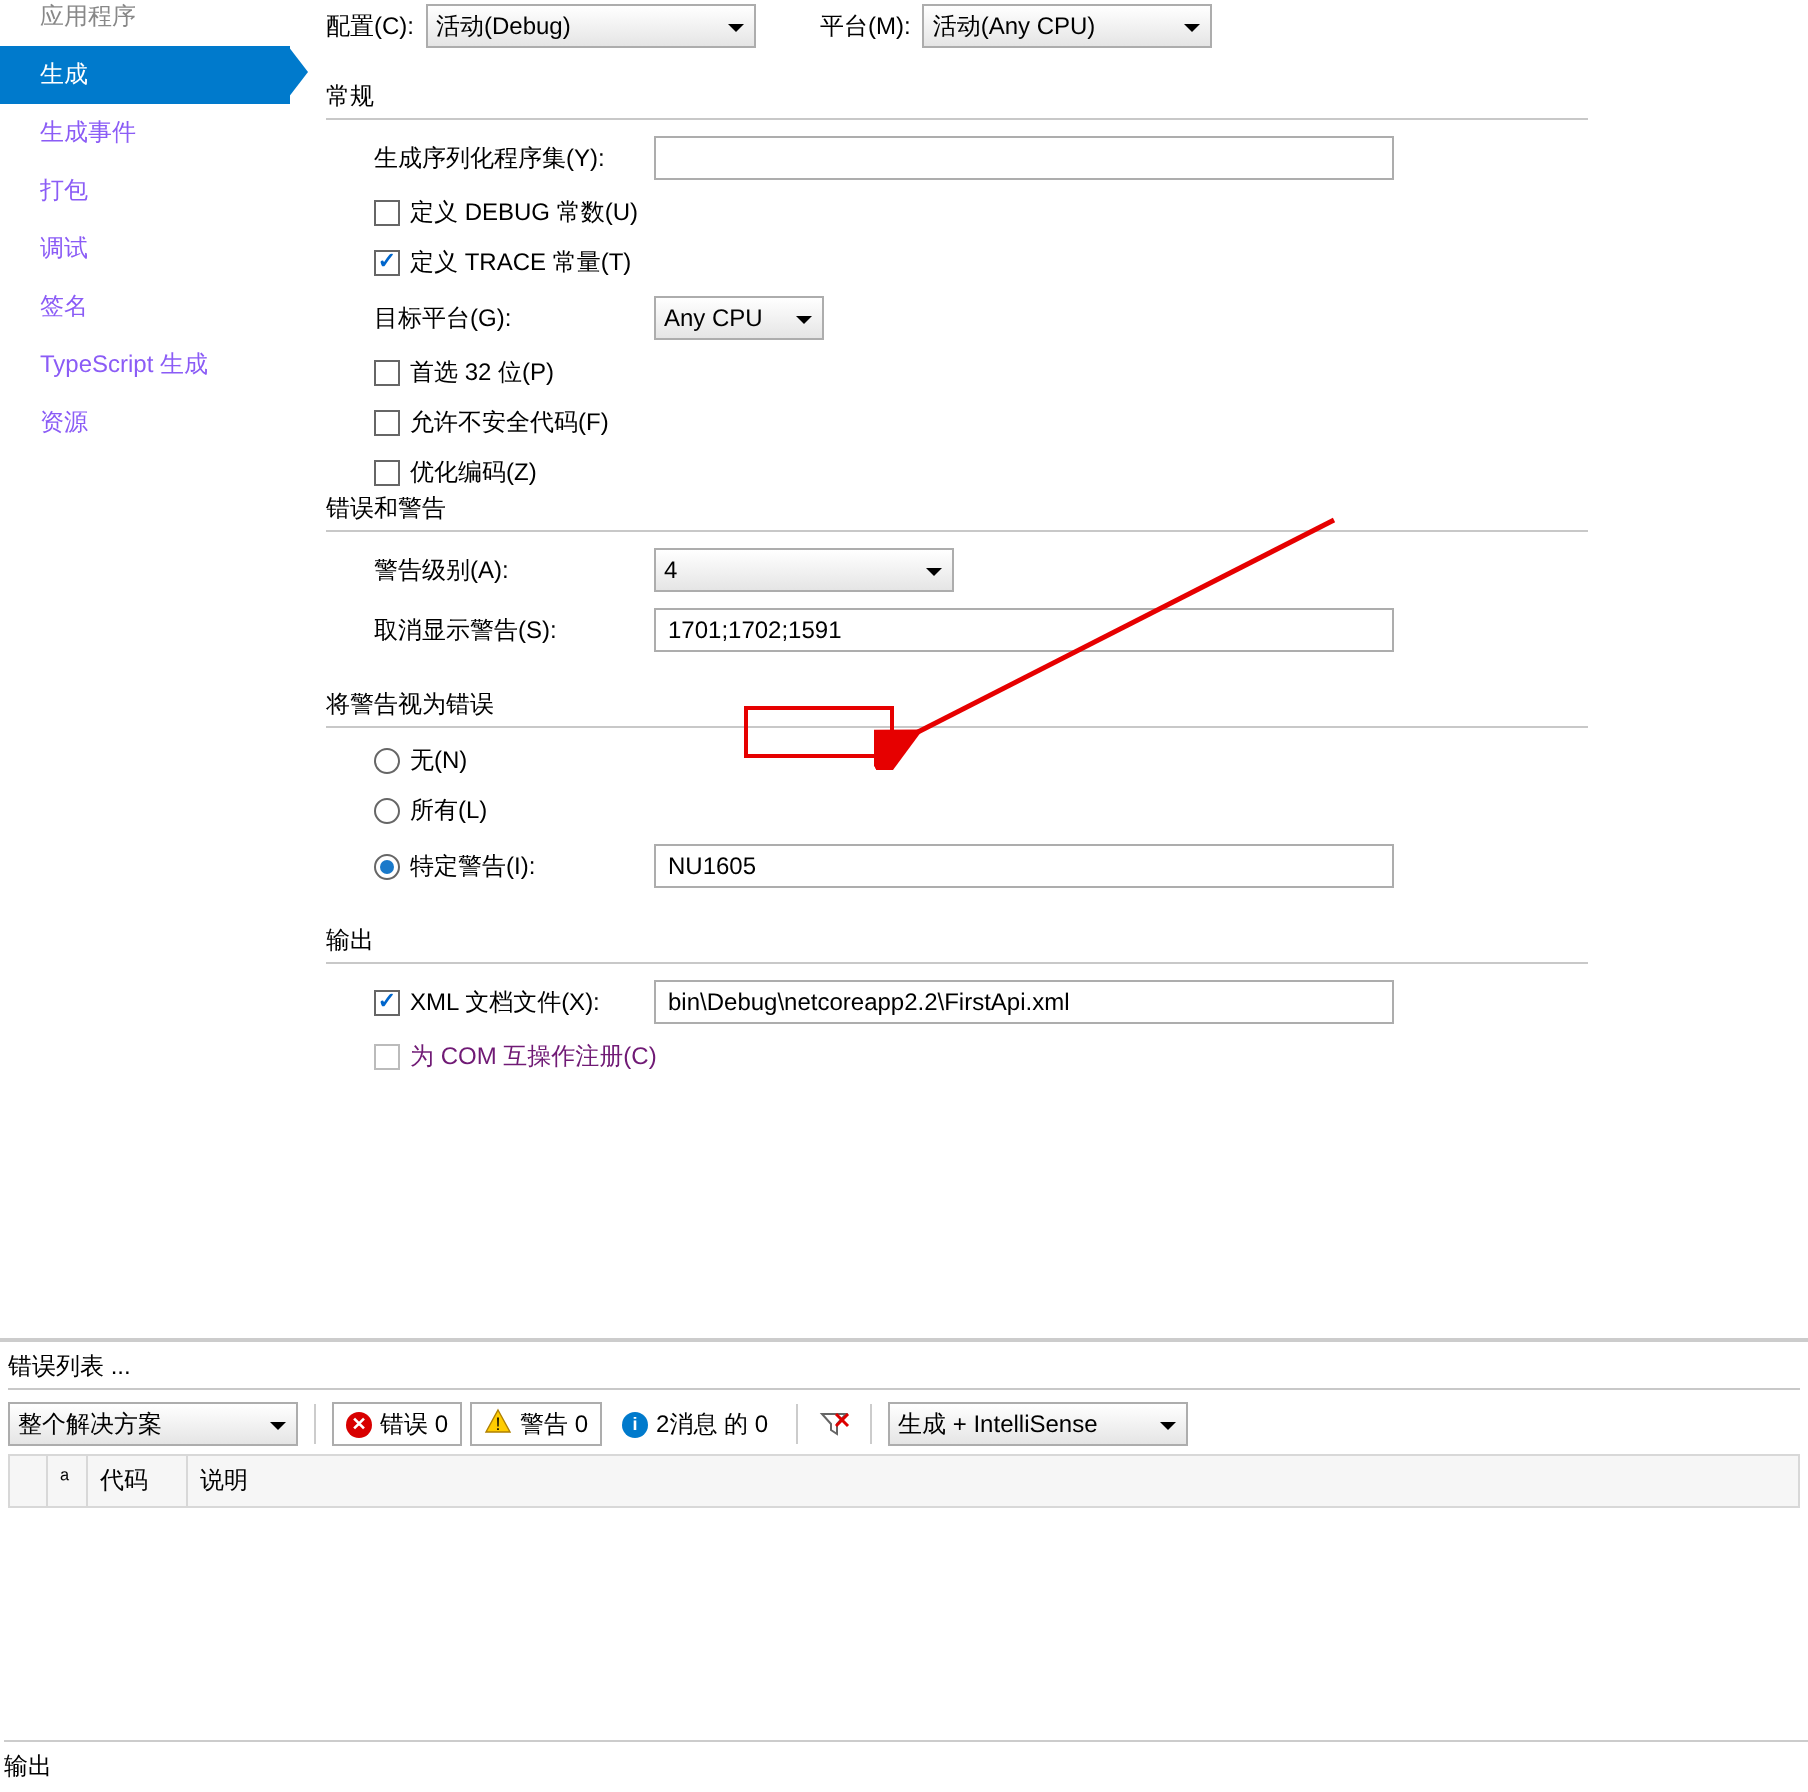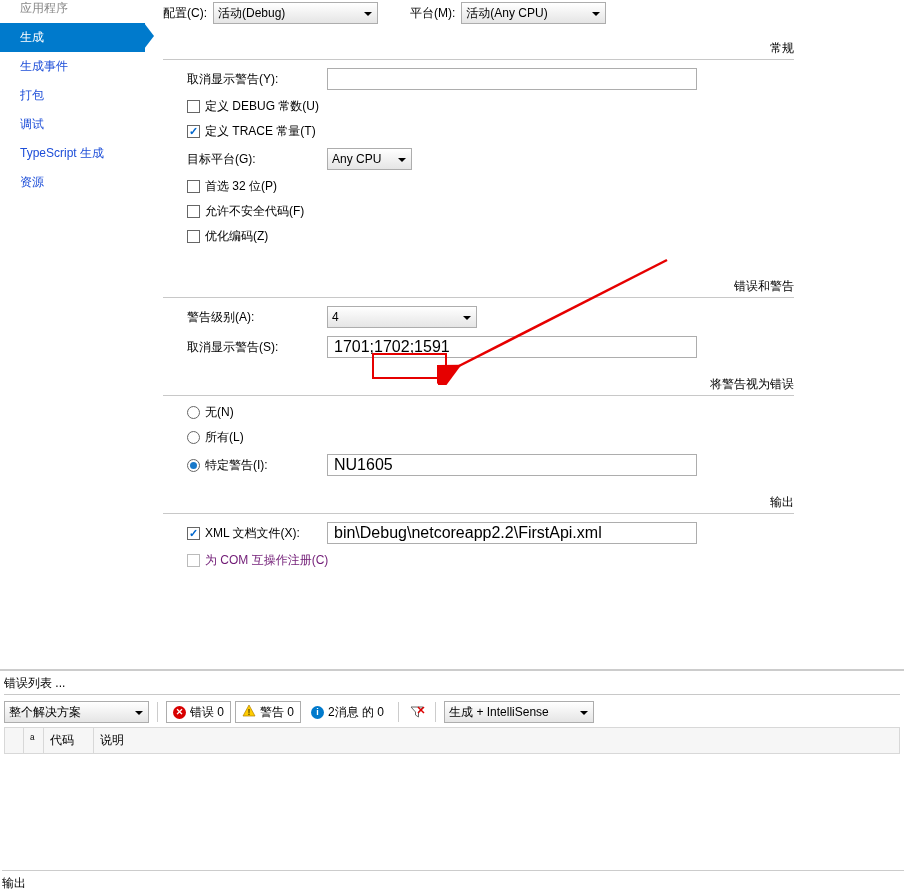--- a/index.html
+++ b/index.html
@@ -1,39 +1,39 @@
 <!DOCTYPE html>
 <html><head>
 <meta charset="utf-8">
 <style>
 * { box-sizing: border-box; font-family: "Microsoft YaHei", "Segoe UI", Tahoma, sans-serif; }
 body { margin: 0; padding: 0; background: #fff; font-size: 12px; color: #000; width: 904px; height: 896px; overflow: hidden; position: relative; }
 .main { display: flex; height: 670px; border-bottom: 1px solid #ccc; }
 .sidebar { width: 145px; background: #fff; padding-top: 0; }
-.sidebar-item { padding: 6px 10px 6px 20px; cursor: pointer; color: #1d4ed8; }
+.sidebar-item { padding: 6px 10px 6px 20px; cursor: pointer; color: #8b5cf6; }
 .sidebar-item.selected { background: #007acc; color: #fff; position: relative; }
 .sidebar-item.selected::after { content: ""; position: absolute; right: -9px; top: 0; border-top: 13px solid transparent; border-bottom: 13px solid transparent; border-left: 10px solid #007acc; }
 .content { flex: 1; padding: 2px 10px 0 18px; overflow: hidden; }
 .toprow { display: flex; gap: 6px; align-items: center; padding-bottom: 8px; }
 .lbl { display:inline-block; }
 .dropdown { height: 22px; border: 1px solid #adadad; background: linear-gradient(#fff,#e5e5e5); padding: 2px 4px; font-size: 12px; position: relative; display: inline-flex; align-items: center; }
 .dropdown::after { content: ""; position:absolute; right:5px; top:9px; border-left:4px solid transparent;border-right:4px solid transparent;border-top:4px solid #000;}
 .dropdown.config { width: 165px; }
 .dropdown.platform { width: 145px; }
 .dropdown.small { width: 85px; }
 .dropdown.wlevel { width: 150px; }
-.section-title { font-weight: normal; margin-top: 8px; margin-bottom: 4px; text-align: right; }
+.section-title { font-weight: normal; margin-top: 8px; margin-bottom: 4px; }
 .section-title.underlined { border-bottom: 1px solid #c8c8c8; padding-bottom: 2px; margin-right: 100px; }
 .indent { margin-left: 24px; margin-top: 6px; }
 .row { display:flex; align-items:center; margin-top:8px; }
 .label-col { width: 140px; }
 .checkbox { width:13px; height:13px; border:1px solid #666; background:#fff; display:inline-flex; align-items:center; justify-content:center; margin-right:5px; vertical-align:middle;}
 .checkbox.checked::after { content:"✓"; color:#0066cc; font-size:11px; font-weight:bold; line-height:1;}
 .checkbox.disabled { border-color:#bbb; }
-.txt-input { height:22px; border:1px solid #adadad; padding:2px 6px; font-size:16px; background:#fff; display:flex; align-items:center; }
+.txt-input { height:22px; border:1px solid #adadad; padding:2px 6px; font-size:12px; background:#fff; display:flex; align-items:center; }
 .txt-input.wide { width: 370px; }
 .txt-input.mid { width: 370px; }
 .txt-input.long { width: 370px; }
 .radio { width:13px; height:13px; border:1px solid #666; border-radius:50%; background:#fff; display:inline-flex; align-items:center; justify-content:center; margin-right:5px; vertical-align:middle;}
 .radio.checked::after { content:""; width:7px; height:7px; border-radius:50%; background:#1979ca;}
 .btn { height:23px; border:1px solid #adadad; background:linear-gradient(#fff,#e6e6e6); padding:2px 10px; font-size:12px; display:inline-flex; align-items:center;}
 .arrow-svg { position:absolute; pointer-events:none; }
 .red-box { position:absolute; border:2px solid #e60000; }
 .panel-sep { height: 1px; background: #cccccc; margin-top:0;}
 .errorlist { padding:4px 4px 0 4px; }
@@ -56,41 +56,42 @@
 </head>
 <body>
 
 <div class="main">
   <div class="sidebar">
     <div class="sidebar-item" style="color:#888;padding-top:0">应用程序</div>
     <div class="sidebar-item selected">生成</div>
     <div class="sidebar-item">生成事件</div>
     <div class="sidebar-item">打包</div>
     <div class="sidebar-item">调试</div>
+    <div class="sidebar-item">签名</div>
     <div class="sidebar-item">TypeScript 生成</div>
     <div class="sidebar-item">资源</div>
   </div>
 
   <div class="content">
     <div class="toprow">
       <span class="lbl"><span>配置(C):</span></span>
       <div class="dropdown config">
           <span>活动(Debug)</span>
         </div>
       <div style="width:20px"></div>
       <span class="lbl"><span>平台(M):</span></span>
       <div class="dropdown platform">
           <span>活动(Any CPU)</span>
         </div>
     </div>
 
     <div class="section-title underlined">常规</div>
     <div class="indent">
       <div class="row">
-        <div class="label-col"><span>取消显示警告(Y):</span></div>
+        <div class="label-col"><span>生成序列化程序集(Y):</span></div>
         <div class="txt-input wide"></div>
       </div>
       <div class="row">
         <span class="checkbox"></span>
         <span>定义 DEBUG 常数(U)</span>
       </div>
       <div class="row">
         <span class="checkbox checked"></span>
         <span>定义 TRACE 常量(T)</span>
       </div>
@@ -107,21 +108,21 @@
       <div class="row">
         <span class="checkbox"></span>
         <span>允许不安全代码(F)</span>
       </div>
       <div class="row">
         <span class="checkbox"></span>
         <span>优化编码(Z)</span>
       </div>
     </div>
 
-    <div class="section-title underlined" style="margin-top:33px">错误和警告</div>
+    <div class="section-title underlined" style="margin-top:1px">错误和警告</div>
     <div class="indent">
       <div class="row">
         <div class="label-col">警告级别(A):</div>
         <div class="dropdown wlevel">
             <span>4</span>
           </div>
       </div>
       <div class="row">
         <div class="label-col">取消显示警告(S):</div>
         <div class="txt-input mid">1701;1702;1591</div>

